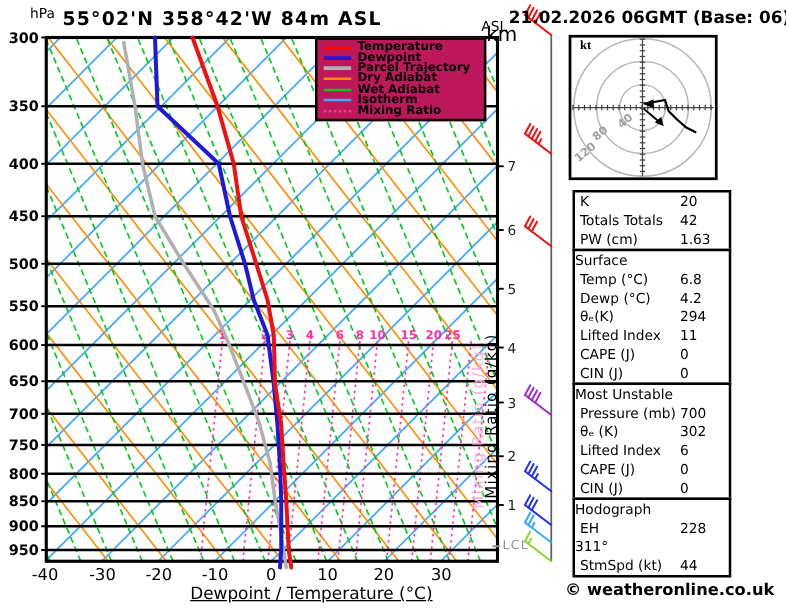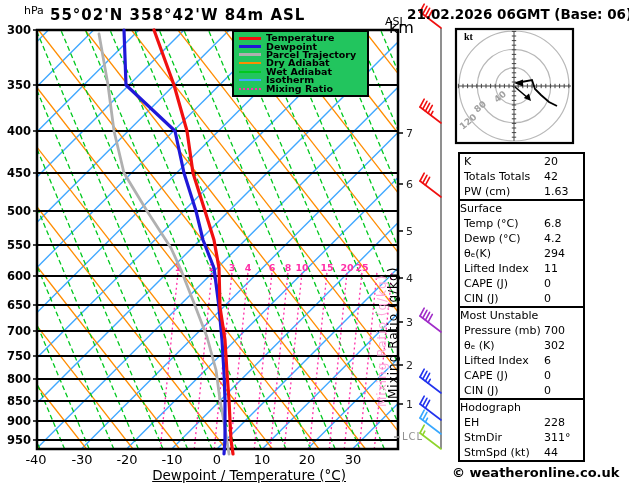--- a/index.html
+++ b/index.html
@@ -13,21 +13,21 @@
   .aslunit{left:385px;top:15px;font-size:11px;}
   .datetime{left:407px;top:6px;font-size:13.5px;font-weight:bold;}
   .xtitle{left:90px;top:467px;width:256px;text-align:right;font-size:13.5px;text-decoration:underline;}
   .credit{left:452px;top:465px;font-size:13px;font-weight:bold;}
   .lcl{left:402px;top:431px;font-size:10px;color:#909090;letter-spacing:1px;}
   .ktlab{left:464px;top:31px;font-size:10px;font-weight:bold;font-family:Liberation Serif, serif;}
   .mixlab{top:228px;height:210px;writing-mode:vertical-rl;transform:rotate(180deg);
           font-size:12px;letter-spacing:1px;text-align:center;}
   .mixblack{left:386px;color:#000;}
   .mixpink{left:375px;top:236px;color:#ffa8dc;}
-  .legend{left:232px;top:30px;width:128px;border:2px solid #000;background:#22c55e;
+  .legend{left:252px;top:30px;width:128px;border:2px solid #000;background:#be185d;
           padding:2px 0 2px 5px;}
   .lgrow{display:flex;align-items:center;height:8.4px;gap:5px;}
   .lgsample{width:22px;height:0;flex:0 0 22px;}
   .lgtext{font-size:9.5px;font-weight:bold;line-height:8px;}
   .tbl{left:458px;top:154px;width:127px;background:#fff;}
   .sec{border:2px solid #000;margin-top:-2px;background:#fff;}
   .sectitle{font-size:11px;line-height:15px;}
   .trow{display:flex;font-size:11px;line-height:15px;}
   .tlabel{flex:0 0 80px;padding-left:4px;}
   .tvalue{flex:1;}
@@ -437,21 +437,20 @@
           <span class="tvalue">0</span>
         </div>
       </div>
       <div class="sec">
         <div class="sectitle">Hodograph</div>
         <div class="trow">
           <span class="tlabel">EH</span>
           <span class="tvalue">228</span>
         </div>
         <div class="trow">
-          <span class="tlabel">StmDir</span>
           <span class="tvalue">311°</span>
         </div>
         <div class="trow">
           <span class="tlabel">StmSpd (kt)</span>
           <span class="tvalue">44</span>
         </div>
       </div>
     </div>
 
   <div class="abs credit">© weatheronline.co.uk</div>

